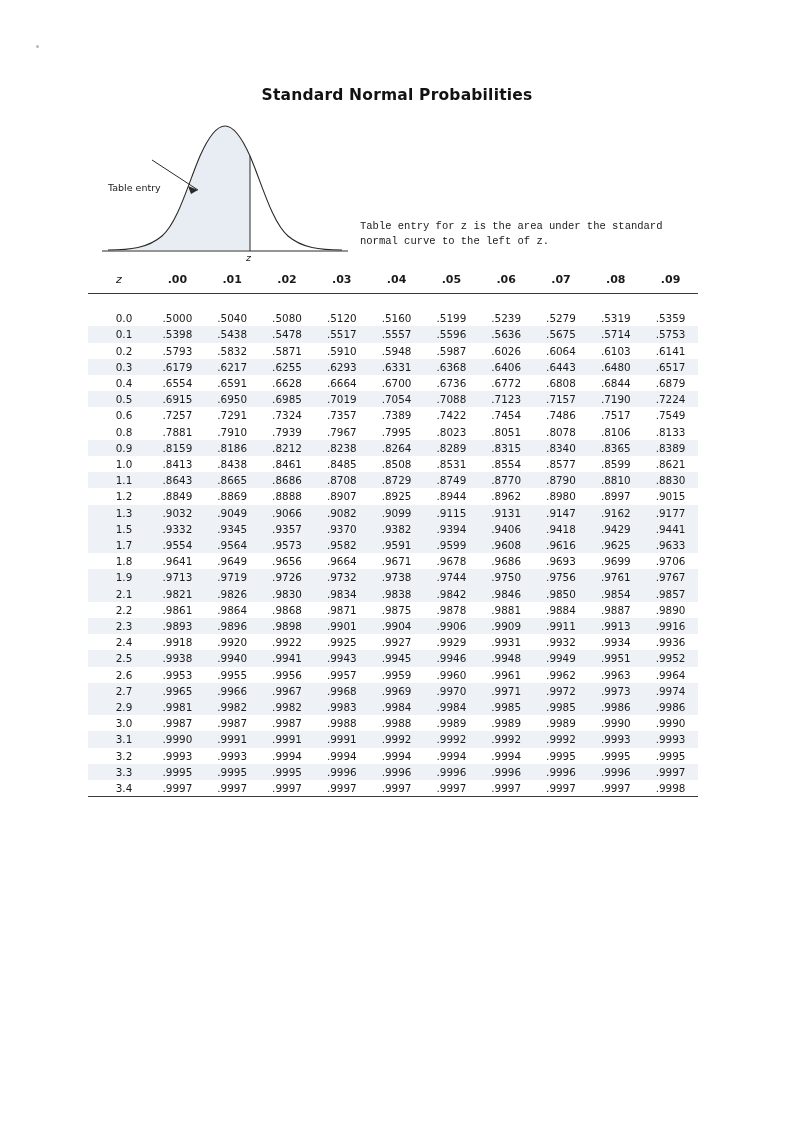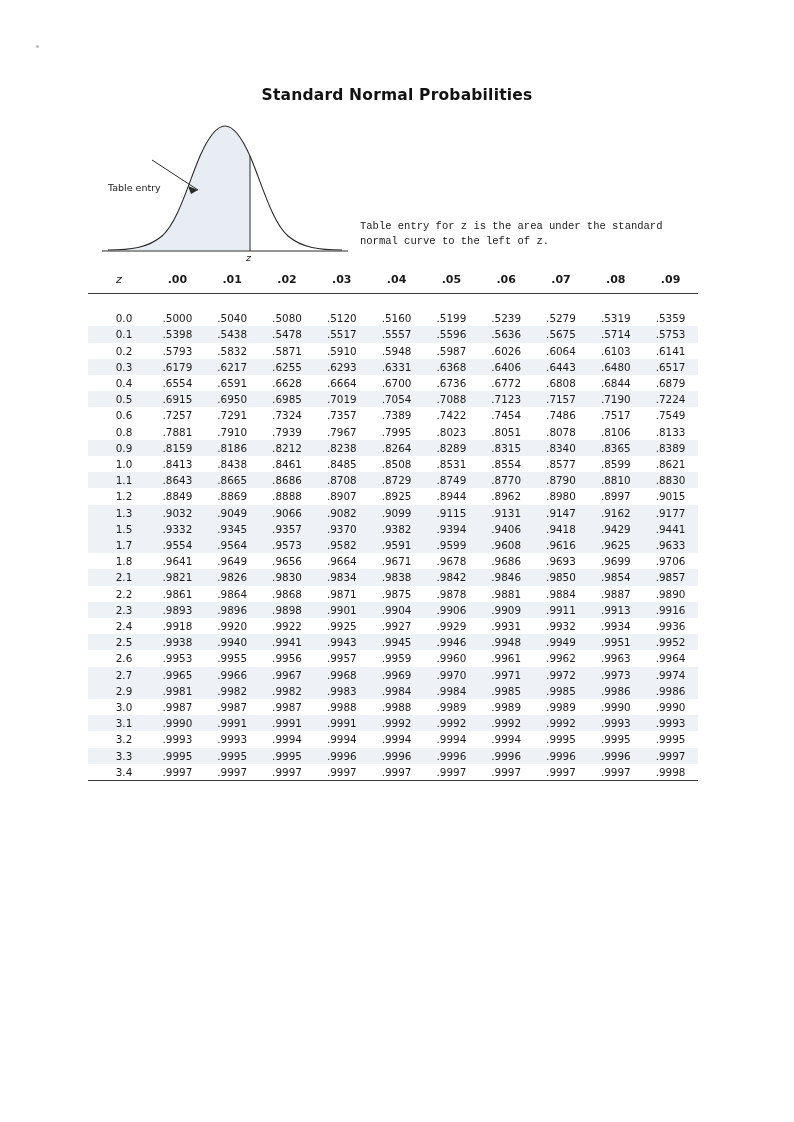--- a/index.html
+++ b/index.html
@@ -380,20 +380,33 @@
             <td>.9656</td>
             <td>.9664</td>
             <td>.9671</td>
             <td>.9678</td>
             <td>.9686</td>
             <td>.9693</td>
             <td>.9699</td>
             <td>.9706</td>
           </tr>
           <tr class="alt">
+            <td>1.9</td>
+            <td>.9713</td>
+            <td>.9719</td>
+            <td>.9726</td>
+            <td>.9732</td>
+            <td>.9738</td>
+            <td>.9744</td>
+            <td>.9750</td>
+            <td>.9756</td>
+            <td>.9761</td>
+            <td>.9767</td>
+          </tr>
+          <tr class="alt">
             <td>2.1</td>
             <td>.9821</td>
             <td>.9826</td>
             <td>.9830</td>
             <td>.9834</td>
             <td>.9838</td>
             <td>.9842</td>
             <td>.9846</td>
             <td>.9850</td>
             <td>.9854</td>

